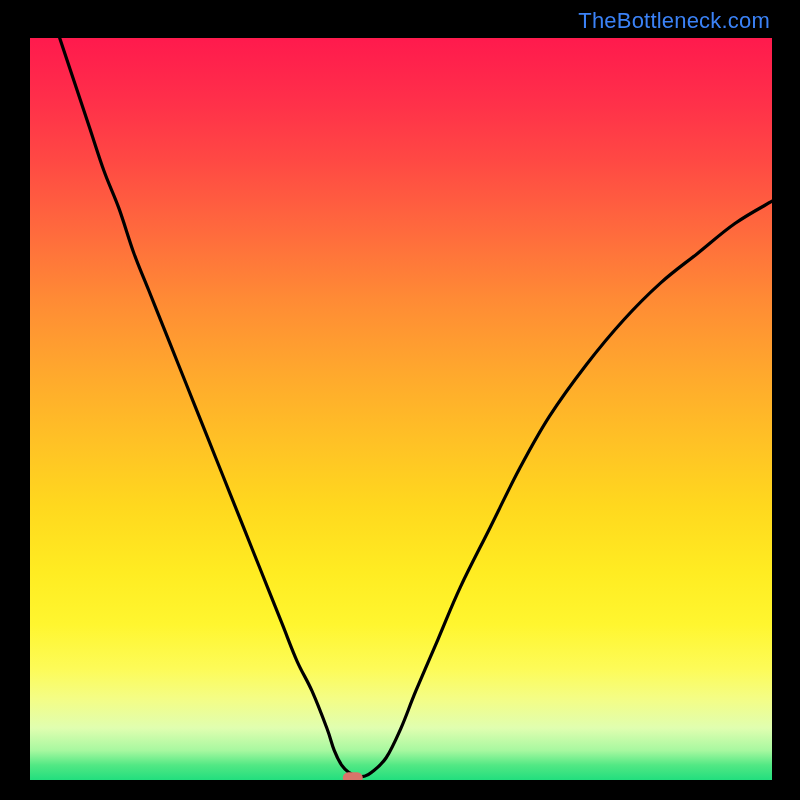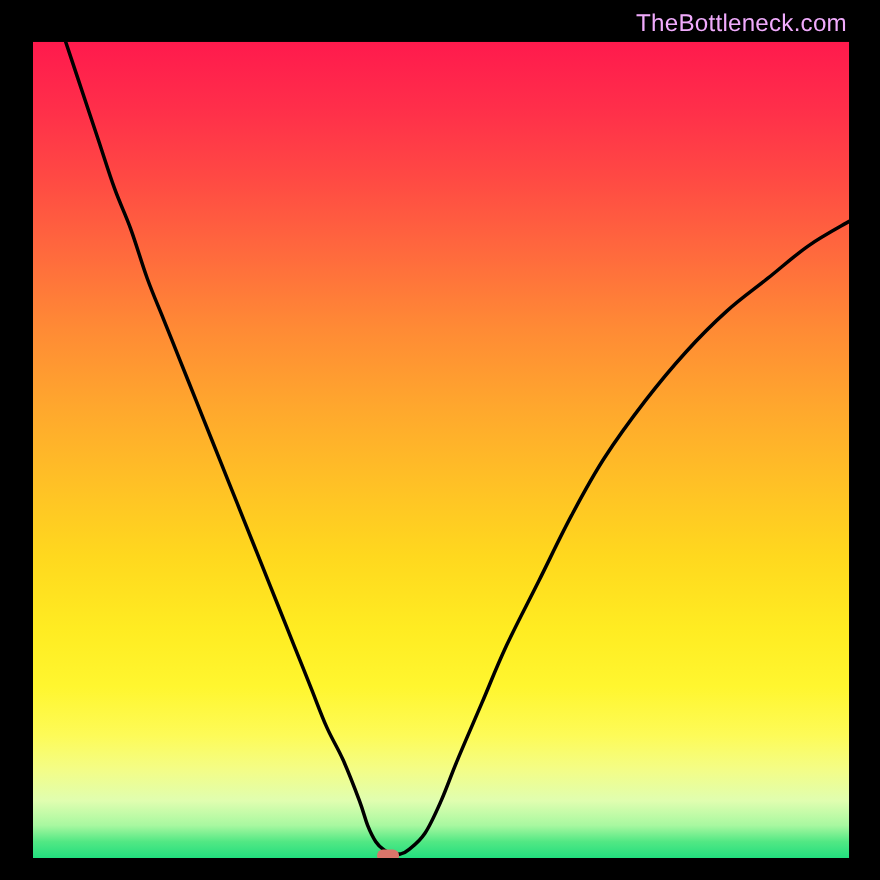--- a/index.html
+++ b/index.html
@@ -50,21 +50,21 @@
       #e0feb0 93%,
       #a8f8a0 96%,
       #52e884 98%,
       #22de7e 100%
     );
   }
   .watermark {
     position: absolute;
     top: 8px;
     right: 30px;
-    color: #f0abfc;
+    color: #3b82f6;
     font-size: 22px;
     font-weight: 500;
     letter-spacing: 0.2px;
   }
   .curve-svg {
     position: absolute;
     top: 0;
     left: 0;
     width: 100%;
     height: 100%;

